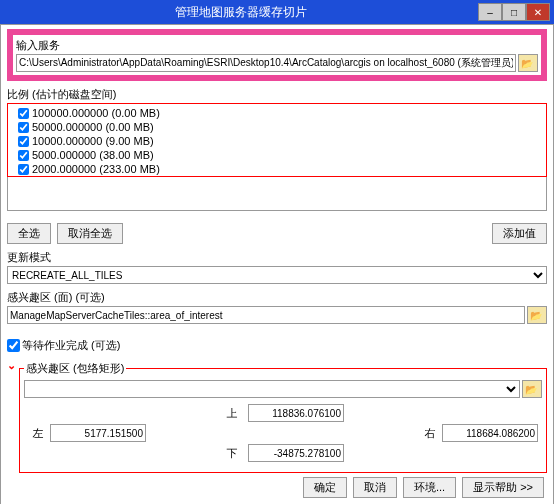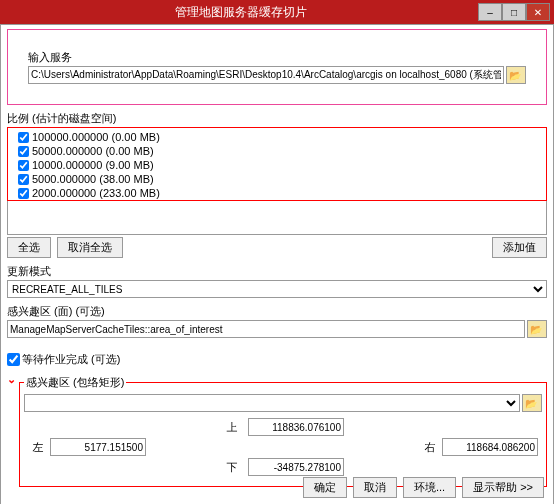--- a/index.html
+++ b/index.html
@@ -1,25 +1,25 @@
 <!DOCTYPE html>
 <html><head>
 <meta charset="utf-8">
 <style>
 *{box-sizing:border-box;margin:0;padding:0;font-family:"Microsoft YaHei",SimSun,sans-serif;font-size:11px}
 body{background:#f0f0f0;width:554px;height:504px;overflow:hidden}
-.titlebar{background:#b91c1c;color:#fff;height:22px;display:flex;align-items:center;padding:12px 4px}
+.titlebar{background:#1d4ed8;color:#fff;height:22px;display:flex;align-items:center;padding:12px 4px}
 .titlebar .title{flex:1;text-align:center;font-size:12px}
 .win-btns{display:flex;gap:0}
 .win-btn{width:24px;height:18px;display:flex;align-items:center;justify-content:center;font-family:Arial;font-size:10px;color:#000;border:1px solid #888}
 .min{background:#d0d0d0}.max{background:#d0d0d0}.close{background:#c0392b;color:#fff}
 .content{background:#fff;border:1px solid #999;height:482px;padding:4px 6px;overflow:auto}
 .section{margin-bottom:6px}
 .lbl{font-size:11px;color:#000;margin-bottom:1px}
-.redbox{border:1px solid #ec4899;padding:20px}
+.redbox{border:6px solid #ec4899;padding:3px}
 .row{display:flex;align-items:center;gap:2px}
 input[type=text]{border:1px solid #999;height:18px;padding:0 2px;font-size:10px;background:#fff}
 .full{flex:1}
 .icon-btn{width:20px;height:18px;border:1px solid #999;background:#f5e6a8;display:flex;align-items:center;justify-content:center;font-size:10px}
 .checklist{border:1px solid #999;background:#fff;padding:2px;height:72px;overflow:auto}
 .check-item{display:flex;align-items:center;gap:3px;font-size:10px;padding:1px 8px}
 .check-item input{width:11px;height:11px}
 .btn{border:1px solid #999;background:#efefef;padding:2px 10px;font-size:11px;cursor:pointer}
 select{border:1px solid #999;height:18px;font-size:10px;width:100%;background:#fff}
 .num-input{text-align:right}
@@ -75,21 +75,21 @@
             <input type="checkbox" checked="" style="">
             <span>5000.000000 (38.00 MB)</span>
           </div>
         <div class="check-item">
             <input type="checkbox" checked="" style="">
             <span>2000.000000 (233.00 MB)</span>
           </div>
       </div>
     </div>
     <div style="height:34px;border:1px solid #999;border-top:none;background:#fff"></div>
-    <div class="row" style="margin-top:2px;justify-content:space-between">
+    <div class="row" style="margin-top:12px;justify-content:space-between">
       <div style="display:flex;gap:6px">
         <button class="btn">全选</button>
         <button class="btn">取消全选</button>
       </div>
       <button class="btn">添加值</button>
     </div>
   </div>
 
   <div class="section">
     <div class="lbl">更新模式</div>

